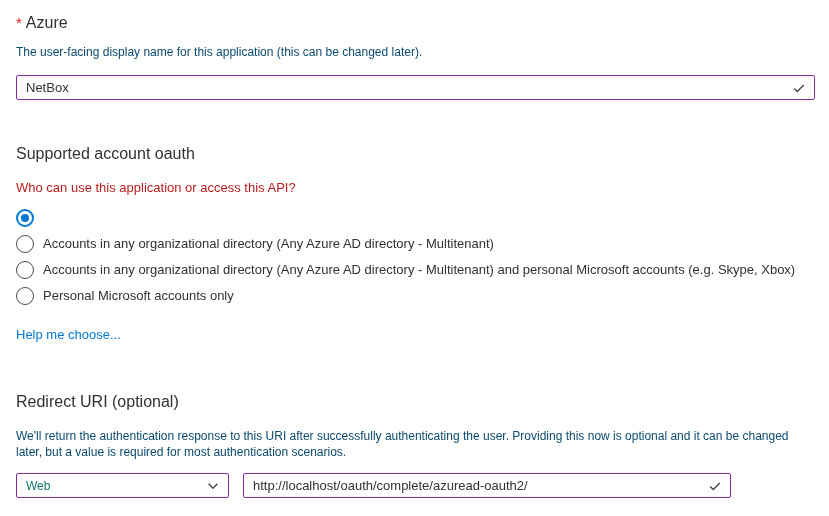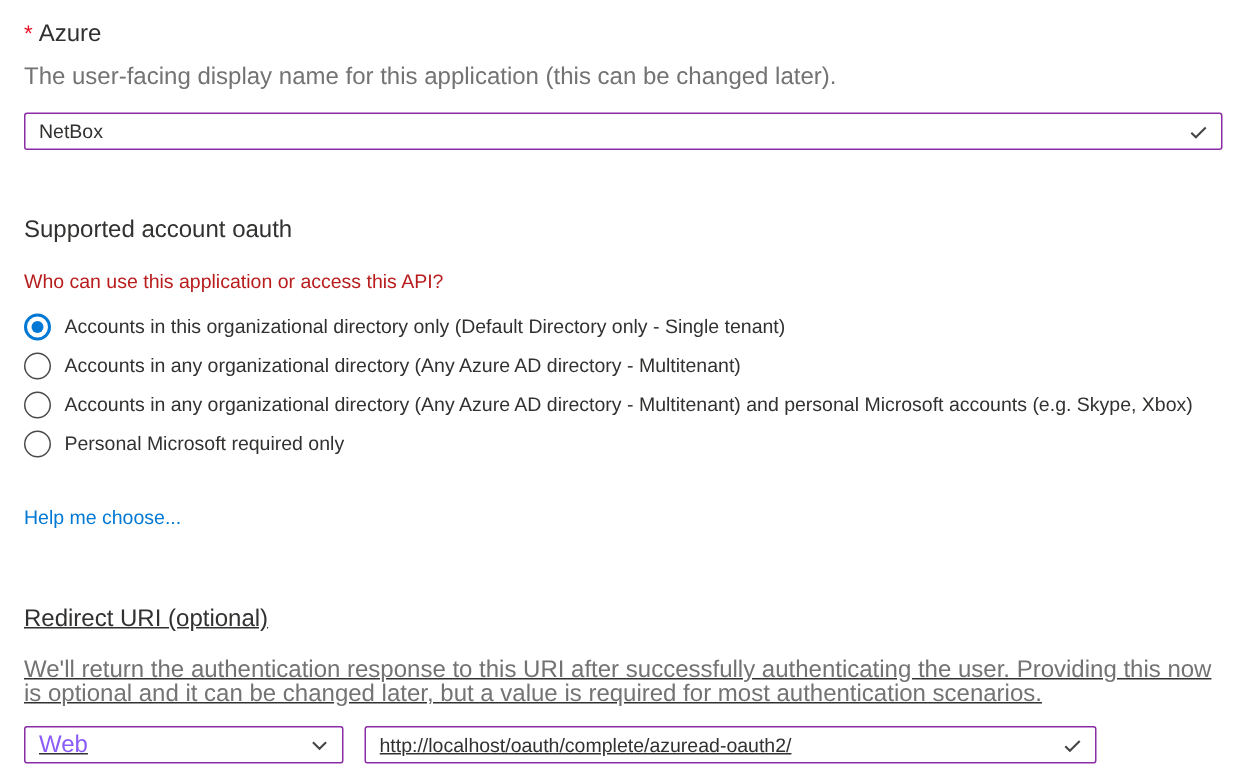--- a/index.html
+++ b/index.html
@@ -11,21 +11,21 @@
     overflow: hidden;
   }
   .page { padding: 12px 14px 0 16px; }
 
   .section-title {
     font-size: 16px; line-height: 21px; font-weight: 400; color: #323130;
   }
   .required-star { color: #e81123; margin-right: 4px; font-size: 15px; }
 
   .hint-text {
-    font-size: 16px; line-height: 16px; color: #737373; margin-top: 11px;
+    font-size: 12px; line-height: 16px; color: #0c4a6e; margin-top: 11px;
   }
 
   
   .field {
     position: relative; margin-top: 15px; height: 25px;
     border: 1.5px solid #8a2da5; border-radius: 2px;
     background: #fff; display: flex; align-items: center;
   }
   .field input {
     border: none; outline: none; background: transparent;
@@ -52,34 +52,34 @@
     border: 1.5px solid #4a4a4a; background: #fff;
     margin-right: 9px; flex: 0 0 auto;
     display: flex; align-items: center; justify-content: center;
   }
   .radio-row.selected .radio-circle { border: 2px solid #0078d4; }
   .radio-dot { width: 8px; height: 8px; border-radius: 50%; background: transparent; }
   .radio-row.selected .radio-dot { background: #0078d4; }
   .radio-label { font-size: 13px; line-height: 16px; color: #323130; }
 
   .help-link {
-    display: inline-block; margin-top: 28px;
+    display: inline-block; margin-top: 18px;
     font-size: 13px; line-height: 16px; color: #0078d4;
     text-decoration: none; cursor: pointer;
   }
 
   
-  .redirect-section { margin-top: 48px; text-decoration: underline; }
+  .redirect-section { margin-top: 48px; }
   .redirect-desc { max-width: 800px; margin-top: 16px; }
   .uri-row { display: flex; margin-top: 13px; gap: 14px; }
   .platform-select {
     margin-top: 0; width: 213px; cursor: pointer;
     justify-content: space-between; padding: 0 8px 0 9px;
   }
-  .platform-select .select-value { font-size: 16px; color: #8b5cf6; }
+  .platform-select .select-value { font-size: 12px; color: #0f766e; }
   .uri-field { margin-top: 0; width: 488px; }
 </style>
 </head>
 <body>
 
 <div class="page">
 
   <div class="section-title">
     <span class="required-star">*</span><span>Azure</span>
   </div>
@@ -95,39 +95,38 @@
 
   <div class="account-types">
     <div class="section-title">Supported account oauth</div>
     <div class="question">Who can use this application or access this API?</div>
 
     <div class="radio-group">
       <div class="radio-row selected">
         <span class="radio-circle">
             <span class="radio-dot"></span>
           </span>
-        <span class="radio-label">Accounts in this organizational directory only (Default Directory only - Single tenant)</span>
       </div>
       <div class="radio-row">
         <span class="radio-circle">
             <span class="radio-dot"></span>
           </span>
         <span class="radio-label">Accounts in any organizational directory (Any Azure AD directory - Multitenant)</span>
       </div>
       <div class="radio-row">
         <span class="radio-circle">
             <span class="radio-dot"></span>
           </span>
         <span class="radio-label">Accounts in any organizational directory (Any Azure AD directory - Multitenant) and personal Microsoft accounts (e.g. Skype, Xbox)</span>
       </div>
       <div class="radio-row">
         <span class="radio-circle">
             <span class="radio-dot"></span>
           </span>
-        <span class="radio-label">Personal Microsoft required only</span>
+        <span class="radio-label">Personal Microsoft accounts only</span>
       </div>
     </div>
 
     <a class="help-link">Help me choose...</a>
   </div>
 
   <div class="redirect-section">
     <div class="section-title">Redirect URI (optional)</div>
     <div class="hint-text redirect-desc">We'll return the authentication response to this URI after successfully authenticating the user. Providing this now is optional and it can be changed later, but a value is required for most authentication scenarios.</div>
 

